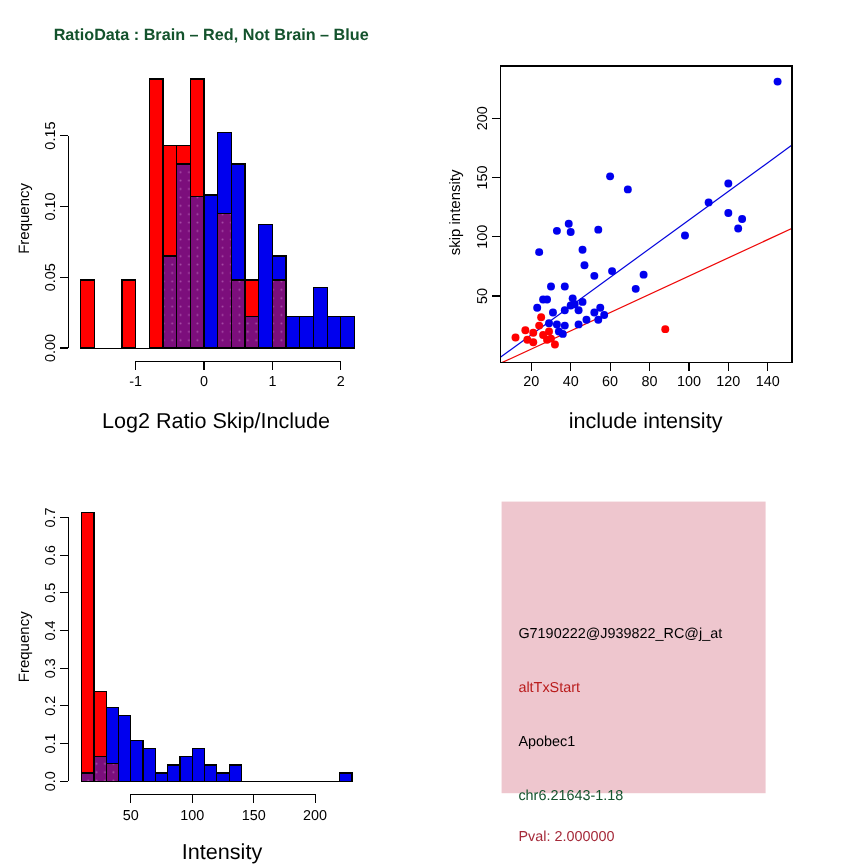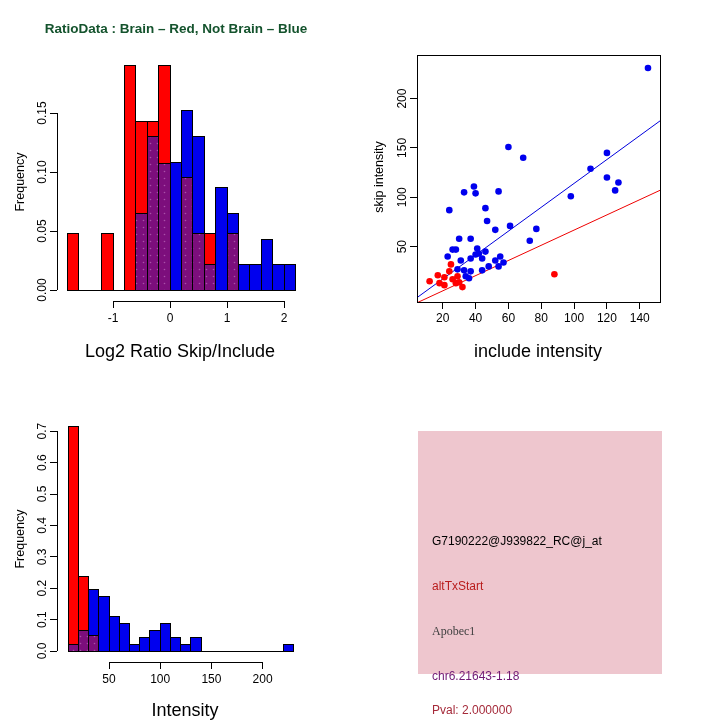--- a/index.html
+++ b/index.html
@@ -6,21 +6,21 @@
   .figure{position:relative;width:720px;height:720px;background:#ffffff;
           font-family:"Liberation Sans",sans-serif;overflow:hidden;}
   .panel{position:absolute;width:360px;height:360px;}
   .panel svg{position:absolute;left:0;top:0;}
   .ptitle{position:absolute;top:21px;left:0;width:352px;text-align:center;
           font-weight:bold;font-size:13.5px;color:#14532d;white-space:nowrap;}
   .xlabel{position:absolute;font-size:18px;color:#000;white-space:nowrap;
           transform:translate(-50%,-50%);}
   .ylabel{position:absolute;font-size:12.5px;color:#000;white-space:nowrap;
           transform:translate(-50%,-50%) rotate(-90deg);}
-  .infobox{position:absolute;left:58px;top:58px;width:244px;height:243px;margin-top:13px;}
+  .infobox{position:absolute;left:58px;top:58px;width:220px;height:243px;}
   .iline{position:absolute;left:14px;font-size:12px;white-space:nowrap;color:#000;}
 </style>
 </head>
 <body>
 
 <div class="figure">
 
   <div class="panel" style="left:0;top:0">
     <svg id="c0" width="360" height="360">
         <defs>
@@ -247,19 +247,19 @@
         </g>
       </svg>
     <div class="xlabel" style="left:185px;top:350px">Intensity</div>
     <div class="ylabel" style="left:20px;top:179px">Frequency</div>
   </div>
 
   <div class="panel" style="left:360px;top:360px">
     <div class="infobox" style="background: rgb(238, 198, 206);">
       <div class="iline" style="top: 103px; color: rgb(0, 0, 0);">G7190222@J939822_RC@j_at</div>
       <div class="iline" style="top: 148px; color: #b91c1c;">altTxStart</div>
-      <div class="iline" style="top: 193px; color: #404040; font-family: Liberation Serif, serif;">Apobec1</div>
-      <div class="iline" style="top: 238px; color: #701a75;">chr6.21643-1.18</div>
+      <div class="iline" style="top: 193px; color: #000000;">Apobec1</div>
+      <div class="iline" style="top: 238px; color: #14532d;">chr6.21643-1.18</div>
       <div class="iline" style="top: 272px; color: rgb(165, 42, 58);">Pval: 2.000000</div>
     </div>
   </div>
 
 </div>
 
 </body></html>

